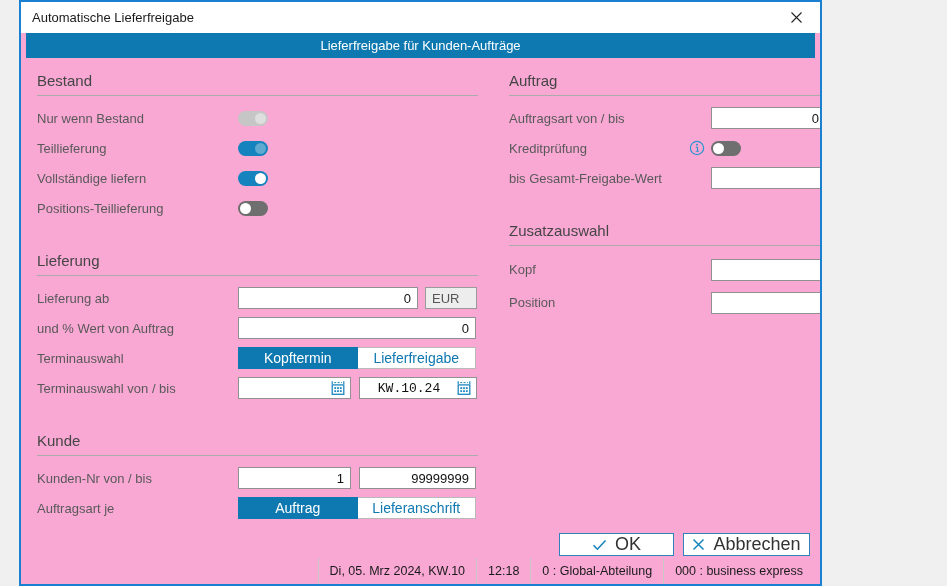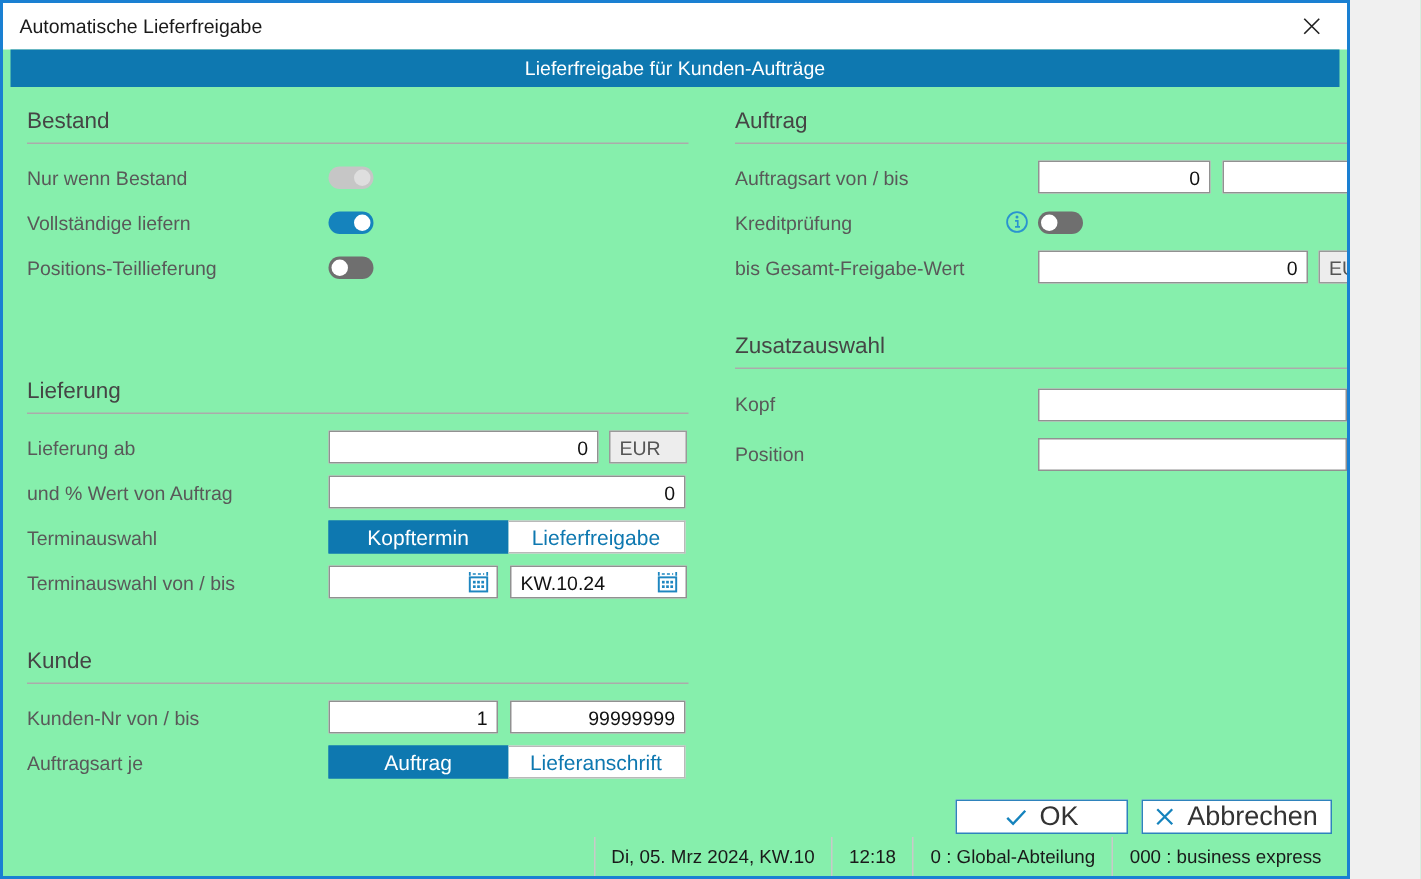--- a/index.html
+++ b/index.html
@@ -1,20 +1,21 @@
 <!DOCTYPE html>
 <html><head>
 <meta charset="utf-8">
 <style>
   * { margin:0; padding:0; box-sizing:border-box; }
   html,body { background:#f0f0f0; }
   .window {
-    position:relative; width:900px; height:586px;
-    border:2px solid #1a80d2; background:#86efac; overflow:hidden;
+    position:relative; width:803px; height:586px;
+    border:2px solid #1a80d2; background:#f9a8d4; overflow:hidden;
     font-family:"Liberation Sans", sans-serif;
+    margin-left:19px;
   }
   
   .titlebar { position:absolute; left:0; top:0; right:0; height:31px; display:flex; align-items:center; padding:0 11px; background:#fff; }
   .titlebar .title { font-size:13px; color:#1a1a1a; }
   .titlebar .close { margin-left:auto; background:none; border:none; cursor:pointer; padding:3px 6px; line-height:0; }
   
   .headerbar { position:absolute; left:5px; right:5px; top:31px; height:25px; background:#0e78b0; color:#fff; font-size:13px; display:flex; align-items:center; justify-content:center; }
   
   .sec { position:absolute; }
   .sec-bestand   { left:16px;  top:70px;  width:441px; }
@@ -41,21 +42,21 @@
   .w-main  { width:180px; }
   .w-full  { width:238px; }
   .w-113   { width:113px; }
   .w-117   { width:117px; margin-left:8px; }
   .w-115   { width:115px; }
   .w-122   { width:122px; margin-left:8px; }
   .w-206   { width:206px; }
   .unit-wide { width:58px; }
   
   .datefield { display:flex; align-items:center; height:22px; border:1px solid #919191; padding:0 4px 0 2px; background:#fff; }
-  .datefield input { border:none; outline:none; flex:1; min-width:0; font-size:13px; font-family:Liberation Sans, sans-serif; color:#111; padding:0 4px; }
+  .datefield input { border:none; outline:none; flex:1; min-width:0; font-size:13px; font-family:Liberation Mono, monospace; color:#111; padding:0 4px;text-align:center; }
   .df-from { width:113px; }
   .df-to   { width:118px; margin-left:8px; }
   .cal-btn { background:none; border:none; padding:0; line-height:0; cursor:pointer; }
   
   .seg { display:flex; width:238px; height:22px; }
   .seg button { flex:1; font-size:14px; font-family:inherit; cursor:pointer; padding:0; }
   .seg .on  { background:#0e78b0; color:#fff; border:1px solid #0e78b0; }
   .seg .off { background:#fff; color:#0e78b0; border:1px solid #b9b9b9; border-left:none; }
   
   .info-wrap { display:flex; align-items:center; gap:6px; margin-left:-22px; }
@@ -84,20 +85,24 @@
     </button>
   </div>
 
   <div class="headerbar">Lieferfreigabe für Kunden-Aufträge</div>
 
   <section class="sec sec-bestand">
     <div class="sec-title">Bestand</div>
     <div class="row">
       <span class="lbl">Nur wenn Bestand</span>
       <span class="toggle t-disabled"></span>
+    </div>
+    <div class="row">
+      <span class="lbl">Teillieferung</span>
+      <span class="toggle t-focus"></span>
     </div>
     <div class="row">
       <span class="lbl">Vollständige liefern</span>
       <span class="toggle t-on"></span>
     </div>
     <div class="row">
       <span class="lbl">Positions-Teillieferung</span>
       <span class="toggle t-off"></span>
     </div>
   </section>

